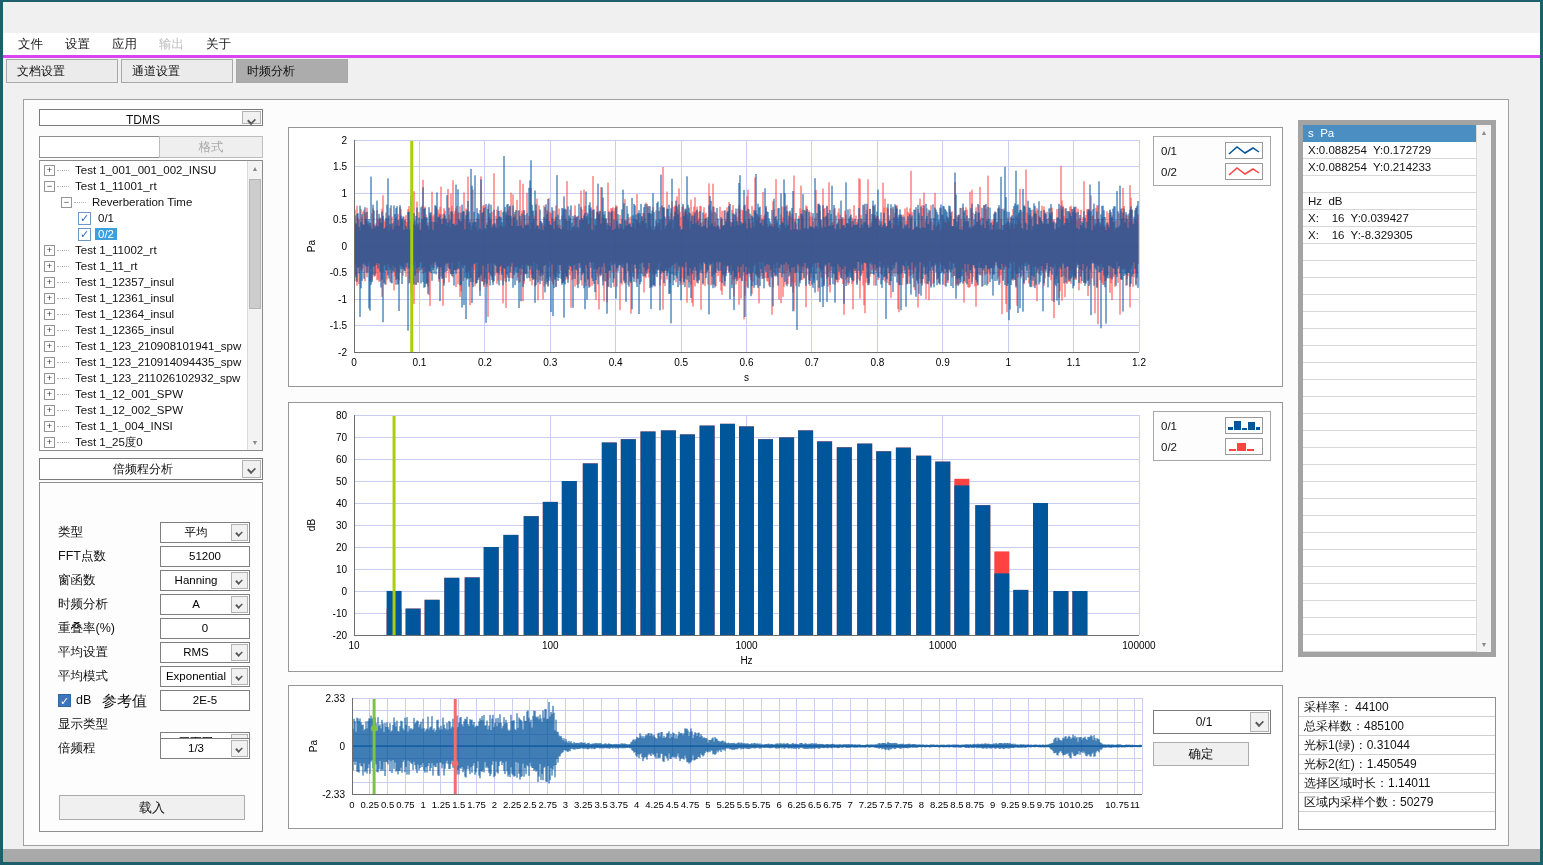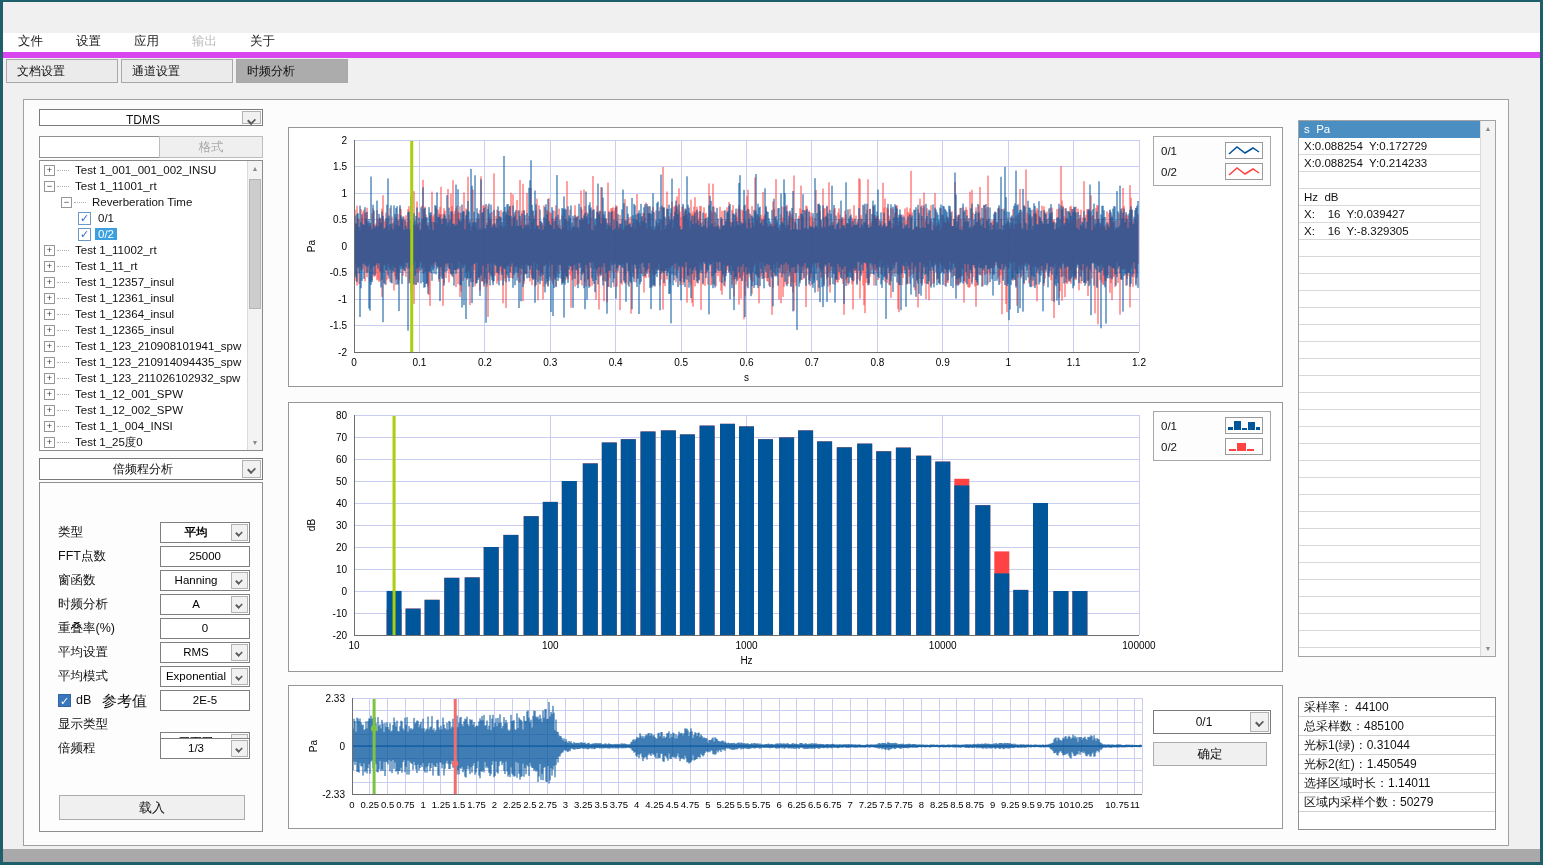--- a/index.html
+++ b/index.html
@@ -7,22 +7,22 @@
   .window { position:relative; width:1543px; height:865px; background:#F0F0F0;
             border:3px solid #1F5F6B; border-top-width:2px; overflow:hidden; }
   
   .titlebar { position:absolute; left:0; top:0; right:0; height:30px; background:#fff; border-bottom:1px solid #EFEFEF; }
   .logo { position:absolute; left:27px; top:6px; width:18px; height:18px;
           background:repeating-linear-gradient(90deg,#1464AC 0 2px,#3E8ECF 2px 4px,#8CBBE2 4px 5px); }
   .title-text { position:absolute; left:53px; top:8px; font-size:13px; color:#9B9B9B; letter-spacing:1px; }
   .winbtns { position:absolute; right:5px; top:0; height:30px; display:flex; }
   .winbtn { width:46px; height:30px; display:flex; align-items:center; justify-content:center; color:#6E6E6E; font-size:13px; }
   .maxbox { width:11px; height:11px; border:1px solid #DCDCDC; }
-  .menubar { position:absolute; left:0; top:31px; right:0; height:25px; background:#fff; border-bottom:6px solid #d946ef;
-             display:flex; padding-left:15px; gap:33px; font-size:12.5px; color:#1A1A1A; }
+  .menubar { position:absolute; left:0; top:31px; right:0; height:25px; background:#fff; border-bottom:3px solid #d946ef;
+             display:flex; align-items:center; padding-left:15px; gap:22px; font-size:12.5px; color:#1A1A1A; }
   .menu-item.disabled { color:#BCBCBC; }
   .tabstrip { position:absolute; left:3px; top:57px; right:0; height:24px; display:flex; gap:3px;text-align:center; }
   .tab { width:112px; height:24px; background:#EBEBEB; border:1px solid #A8A8A8; font-size:12px;
          display:flex; align-items:center; padding-left:10px; color:#111; }
   .tab.active { background:#ACACAC; }
   
   .main-panel { position:absolute; left:20px; top:97px; width:1486px; height:747px; background:#FCFCFC; border:1px solid #A0A0A0; }
   .bottom-band { position:absolute; left:0; right:0; bottom:0; height:13px; background:#A9A9A9; }
   
   .combo { position:absolute; background:#fff; border:1px solid #7A7A7A; font-size:12px; text-align:center; color:#111; }
@@ -32,21 +32,21 @@
           border-left:2px solid #5A5A5A; border-bottom:2px solid #5A5A5A; transform:rotate(-45deg) scale(1,.8); }
   .btn { position:absolute; background:#F0F0F0; border:1px solid #ACACAC; font-size:12.5px; color:#111;
          display:flex; align-items:center; justify-content:center; }
   .textinput { position:absolute; background:#fff; border:1px solid #8F8F8F; font-size:12px; text-align:center; }
   #tdms-combo   { left:36px; top:107px; width:224px; height:17px; }
   #filter-input { left:36px; top:134px; width:121px; height:22px; }
   #format-btn   { left:156px; top:134px; width:104px; height:22px; color:#A9A9A9; background:#EFEFEF; border-color:#BDBDBD; }
   #analysis-combo { left:36px; top:456px; width:224px; height:22px; }
   #load-btn     { left:56px; top:792px; width:188px; height:25px; font-size:13px; }
   #channel-combo{ left:1150px; top:708px; width:118px; height:24px; }
-  #confirm-btn  { left:1150px; top:740px; width:114px; height:24px; }
+  #confirm-btn  { left:1150px; top:740px; width:96px; height:24px; }
   
   #tree-box { position:absolute; left:36px; top:158px; width:224px; height:291px; background:#fff; border:1px solid #8A8A8A; }
   #tree { position:absolute; left:0; top:1px; right:16px; bottom:0; overflow:hidden; }
   .trow { height:16px; display:flex; align-items:center; font-size:11.5px; white-space:nowrap; color:#111; }
   .expander { flex:none; width:11px; height:11px; border:1px solid #969696; background:#fff; font-size:9px; line-height:8px; text-align:center; color:#333; }
   .dotline { flex:none; width:12px; border-top:1px dotted #B4B4B4; margin:0 3px 0 2px; }
   .cbx { flex:none; width:13px; height:13px; border:1px solid #6B99C7; background:#fff; color:#2B6CC4;
          font-size:11px; line-height:11px; text-align:center; margin-right:4px; }
   .tlabel { padding:0 3px; }
   .tlabel.selected { background:#3AA0E0; color:#fff; }
@@ -73,21 +73,21 @@
   #p-time { left:285px; top:125px; width:995px; height:260px; }
   #p-spec { left:285px; top:400px; width:995px; height:270px; }
   #p-over { left:285px; top:683px; width:995px; height:144px; }
   svg { display:block; }
   .legend { position:absolute; width:118px; height:50px; background:#FDFDFD; border:1px solid #A8A8A8; padding:3px 0; }
   #legend-time { left:1150px; top:134px; }
   #legend-spec { left:1150px; top:409px; }
   .legend-row { height:21px; display:flex; align-items:center; justify-content:space-between; padding:0 7px; font-size:11.5px; color:#111; }
   .legend-icon { width:38px; height:17px; border:1px solid #9A9A9A; background:#fff; }
   
-  #readout-box { position:absolute; left:1295px; top:118px; width:198px; height:537px; background:#fff; border:1px solid #a3a3a3; }
+  #readout-box { position:absolute; left:1295px; top:118px; width:198px; height:537px; background:#fff; border:5px solid #a3a3a3; }
   #readout-rows { position:absolute; left:0; top:0; right:15px; bottom:0; overflow:hidden; }
   .readout-row { height:17px; line-height:16px; font-size:11.5px; padding-left:5px; border-bottom:1px solid #D8D8D8; white-space:pre; color:#111; }
   .readout-row.header { background:#4A8EC2; color:#fff; border-bottom-color:#4A8EC2; }
   #stats-box { position:absolute; left:1295px; top:695px; width:198px; height:133px; background:#fff; border:1px solid #8F8F8F; overflow:hidden; }
   .stat-row { height:19px; line-height:18px; font-size:12px; padding-left:5px; border-bottom:1px solid #CFCFCF; white-space:pre; color:#111; }
 </style>
 </head>
 <body>
 
 <div class="window">
@@ -217,28 +217,28 @@
   <div class="combo" id="analysis-combo">
     <span class="ctext">倍频程分析</span>
     <span class="cb">
         <span class="chev"></span>
       </span>
   </div>
 
   <div id="form-box">
     <div id="form-rows">
         <span class="f-label" style="top: 39px;">类型</span>
-        <div class="f-select" style="top: 39px; font-weight: bold;">
+        <div class="f-select" style="top: 39px;">
           <span class="ctext">平均</span>
           <span class="cb">
             <span class="chev"></span>
           </span>
         </div>
         <span class="f-label" style="top: 63px;">FFT点数</span>
-        <div class="f-input" style="top: 63px;">25000</div>
+        <div class="f-input" style="top: 63px;">51200</div>
         <span class="f-label" style="top: 87px;">窗函数</span>
         <div class="f-select" style="top: 87px;">
           <span class="ctext">Hanning</span>
           <span class="cb">
             <span class="chev"></span>
           </span>
         </div>
         <span class="f-label" style="top: 111px;">时频分析</span>
         <div class="f-select" style="top: 111px;">
           <span class="ctext">A</span>

